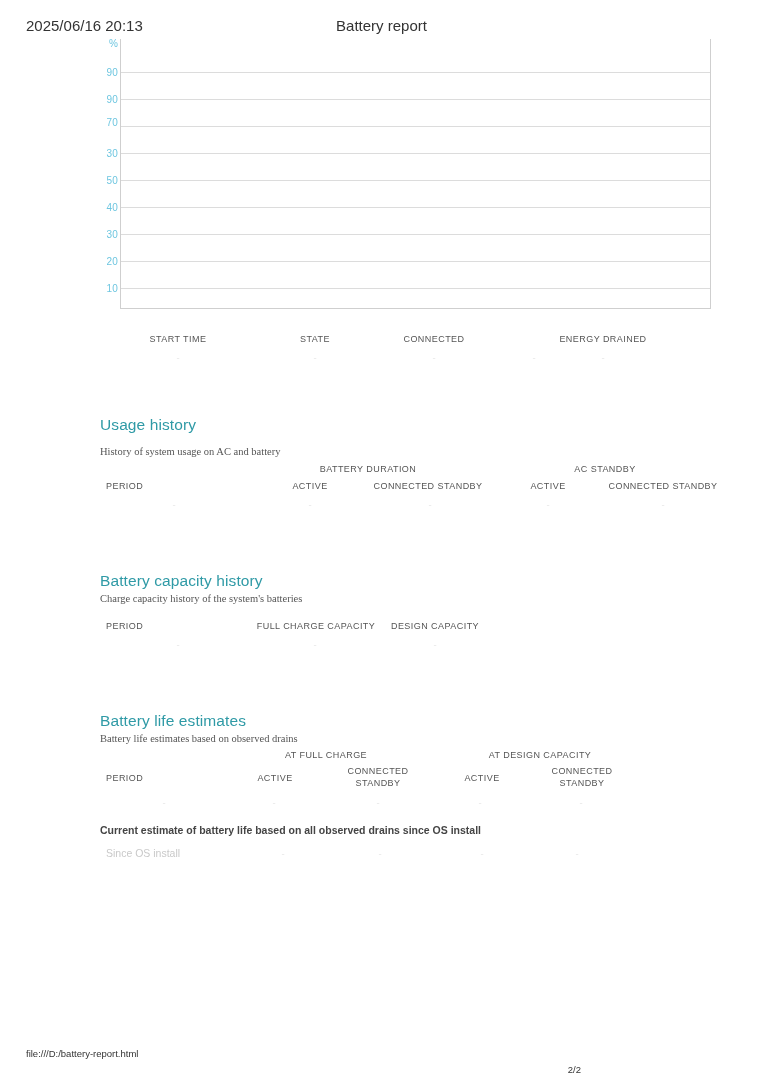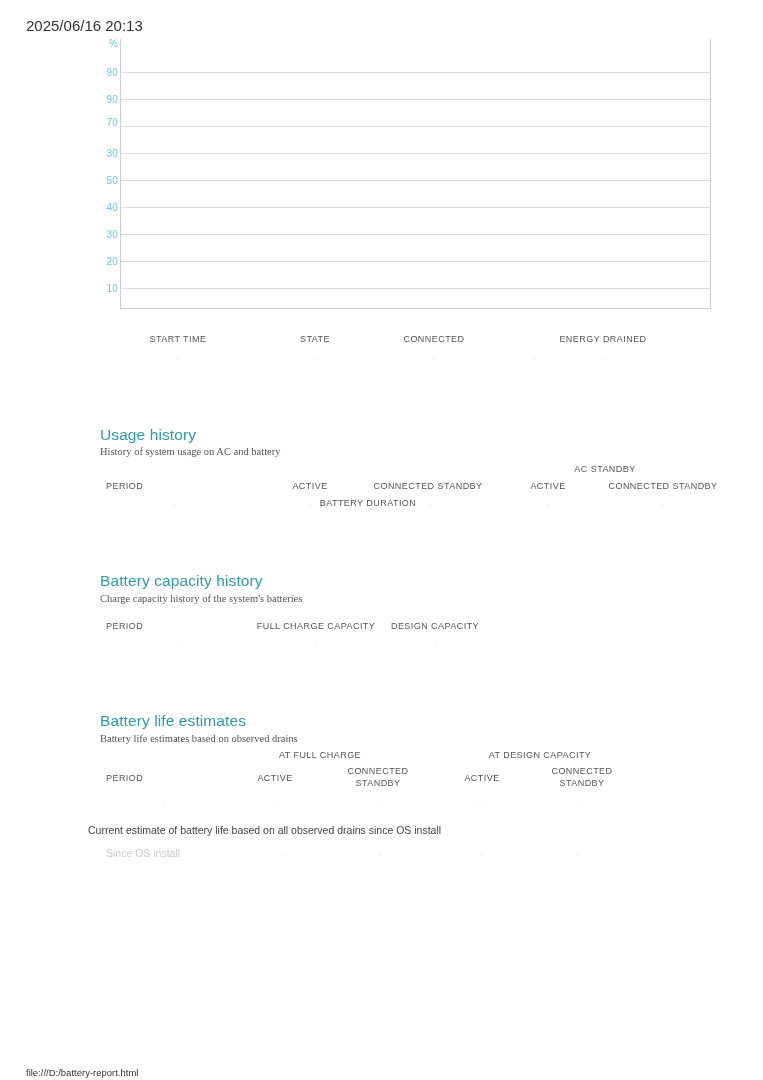--- a/index.html
+++ b/index.html
@@ -42,21 +42,20 @@
     white-space: nowrap;
   }
   .print-footer {
     position: absolute;
     top: 1048px;
     left: 0;
     width: 607px;
     height: 14px;
     font-size: 9.5px;
     color: #333333;
-    margin-top: 19px;
   }
   .print-footer .pf-left {
     position: absolute;
     left: 26px;
     top: 0;
     white-space: nowrap;
   }
   .print-footer .pf-right {
     position: absolute;
     right: 26px;
@@ -138,25 +137,26 @@
     position: absolute;
     left: 100px;
     font-size: 10.5px;
     line-height: 13px;
     color: #555555;
     white-space: nowrap;
     font-family: Liberation Serif, serif;
   }
   .sec-note {
     position: absolute;
-    left: 88px;
+    left: 100px;
     font-size: 10.5px;
     line-height: 13px;
     color: #444444;
     white-space: nowrap;
+    font-weight: bold;
   }
 
   .col-head {
     position: absolute;
     font-size: 9px;
     line-height: 11px;
     color: #555555;
     letter-spacing: 0.45px;
     text-align: center;
     white-space: nowrap;
@@ -190,20 +190,21 @@
     white-space: nowrap;
   }
 </style>
 </head>
 <body>
 
 <div class="page">
 
   <div class="print-header">
     <span class="ph-left">2025/06/16 20:13</span>
+    <span class="ph-center">Battery report</span>
   </div>
 
   <div class="chart-wrap">
     <div class="chart-axis">
       <span class="tick" style="top:5px">%</span>
       <span class="tick" style="top:34px">90</span>
       <span class="tick" style="top:61px">90</span>
       <span class="tick" style="top:84px">70</span>
       <span class="tick" style="top:115px">30</span>
       <span class="tick" style="top:142px">50</span>
@@ -234,24 +235,24 @@
     <div>
       <span class="cell-dash" style="left:140px; top:352px; width:76px;">-</span>
       <span class="cell-dash" style="left:277px; top:352px; width:76px;">-</span>
       <span class="cell-dash" style="left:396px; top:352px; width:76px;">-</span>
       <span class="cell-dash" style="left:496px; top:352px; width:76px;">-</span>
       <span class="cell-dash" style="left:565px; top:352px; width:76px;">-</span>
     </div>
   </div>
 
   <div class="section">
-    <div class="sec-title" style="top:426px;text-align:right;">Usage history</div>
+    <div class="sec-title" style="top:416px;text-align:right;">Usage history</div>
     <div class="sec-sub" style="top:445px;">History of system usage on AC and battery</div>
 
-    <span class="group-head" style="left:288px; top:464px; width:160px;margin-top:34px;">BATTERY DURATION</span>
+    <span class="group-head" style="left:288px; top:464px; width:160px;">BATTERY DURATION</span>
     <span class="group-head" style="left:525px; top:464px; width:160px;">AC STANDBY</span>
 
     <span class="col-head" style="left:106px; top:481px; width:60px;  text-align:left;">PERIOD</span>
     <span class="col-head" style="left:270px; top:481px; width:80px;">ACTIVE</span>
     <span class="col-head" style="left:357px; top:481px; width:142px;">CONNECTED STANDBY</span>
     <span class="col-head" style="left:508px; top:481px; width:80px;">ACTIVE</span>
     <span class="col-head" style="left:592px; top:481px; width:142px;">CONNECTED STANDBY</span>
 
     <div>
       <span class="cell-dash" style="left:136px; top:499px; width:76px;">-</span>
@@ -274,21 +275,21 @@
       <span class="cell-dash" style="left:140px; top:639px; width:76px;">-</span>
       <span class="cell-dash" style="left:277px; top:639px; width:76px;">-</span>
       <span class="cell-dash" style="left:397px; top:639px; width:76px;">-</span>
     </div>
   </div>
 
   <div class="section">
     <div class="sec-title" style="top:712px;">Battery life estimates</div>
     <div class="sec-sub" style="top:732px;">Battery life estimates based on observed drains</div>
 
-    <span class="group-head" style="left:240px; top:750px; width:160px;">AT FULL CHARGE</span>
+    <span class="group-head" style="left:246px; top:750px; width:160px;">AT FULL CHARGE</span>
     <span class="group-head" style="left:450px; top:750px; width:180px;">AT DESIGN CAPACITY</span>
 
     <span class="col-head" style="left:106px; top:773px; width:60px; text-align:left;">PERIOD</span>
     <span class="col-head" style="left:235px; top:773px; width:80px;">ACTIVE</span>
     <span class="col-head wrap" style="left:336px; top:766px; width:84px;">CONNECTED STANDBY</span>
     <span class="col-head" style="left:442px; top:773px; width:80px;">ACTIVE</span>
     <span class="col-head wrap" style="left:540px; top:766px; width:84px;">CONNECTED STANDBY</span>
 
     <div>
       <span class="cell-dash" style="left:126px; top:797px; width:76px;">-</span>

